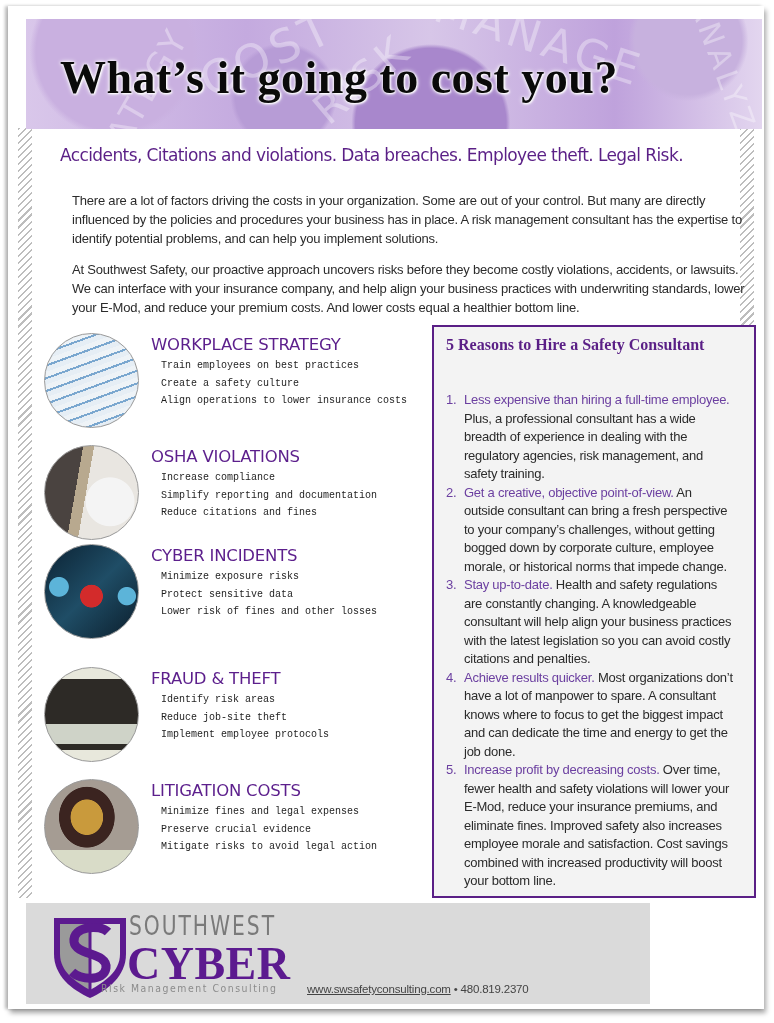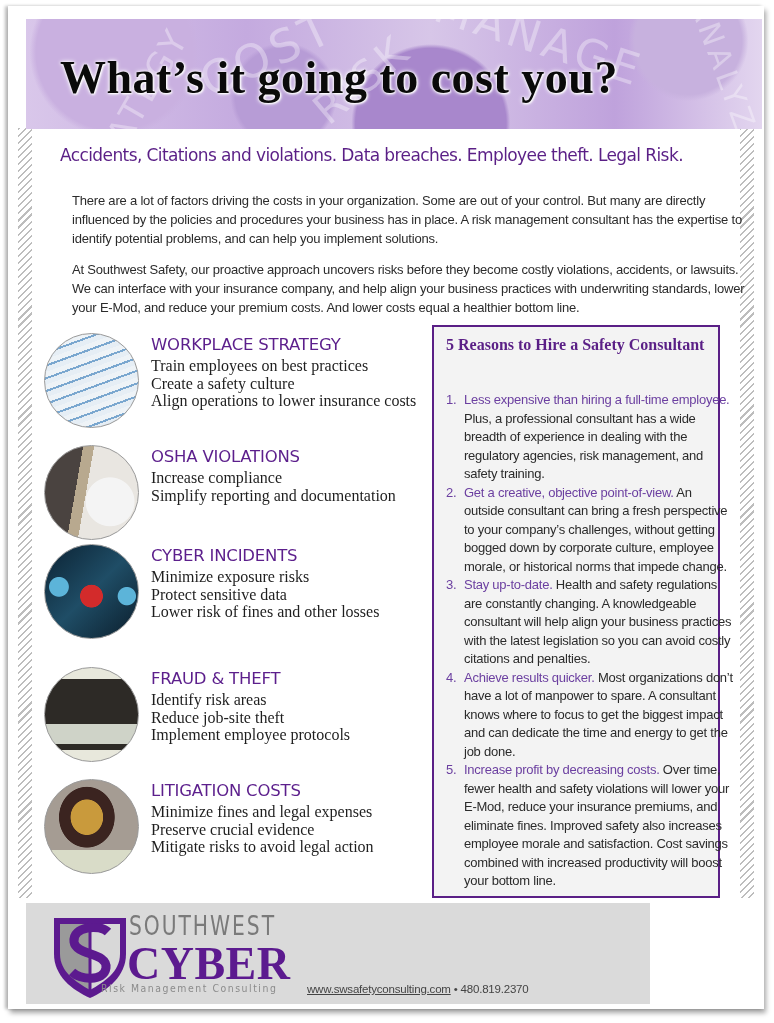--- a/index.html
+++ b/index.html
@@ -59,31 +59,31 @@
     position: absolute; left: 0; top: 0; width: 95px; height: 95px; border-radius: 50%;
     border: 1.5px solid #9a9a9a; overflow: hidden; box-sizing: border-box;
   }
   .cat h3 {
     position: absolute; left: 107px; top: 2px; margin: 0;
     font-family: "DejaVu Sans", sans-serif; font-weight: normal; font-size: 16.5px; color: #5c1f8c;
     letter-spacing: -0.2px; white-space: nowrap;
   }
   .cat ul { position: absolute; left: 107px; top: 24px; margin: 0; padding: 0; list-style: none; }
   .cat li {
-    font-family: Liberation Serif, serif; font-size: 16px; line-height: 17.5px; color: #1e1e1e; white-space: nowrap;
+    font-family: Liberation Mono, monospace; font-size: 10px; line-height: 17.5px; color: #1e1e1e; white-space: nowrap; margin-left: 10px;
   }
   .t-accident { background: repeating-linear-gradient(160deg, #eef3f7 0 5px, #7aa7cf 5px 7px, #e6eef5 7px 12px); }
   .t-osha { background: radial-gradient(circle at 70% 60%, #f4f4f4 0 28%, transparent 29%), linear-gradient(100deg, #4a4340 0 35%, #b8a98f 35% 45%, #e9e6e1 45%); }
   .t-cyber { background: radial-gradient(circle at 50% 55%, #d32b2b 0 16%, transparent 17%), radial-gradient(circle at 15% 45%, #5cb4d9 0 10%, transparent 11%), radial-gradient(circle at 88% 55%, #5cb4d9 0 9%, transparent 10%), linear-gradient(135deg, #0b2233, #1f4d66 50%, #0b1e2c); }
   .t-fraud { background: linear-gradient(180deg, #e8e8dc 0 12%, #2d2a26 12% 60%, #cfd3c8 60% 82%, #2d2a26 82% 88%, #e8e8dc 88%); }
   .t-litig { background: radial-gradient(ellipse at 45% 40%, #c99a3c 0 22%, #3b2420 23% 38%, transparent 39%), linear-gradient(180deg, #a59c93 0 75%, #d9dcc8 75%); }
 
   
   .reasons {
-    position: absolute; left: 432px; top: 325px; width: 288px; height: 573px; box-sizing: border-box;
+    position: absolute; left: 432px; top: 325px; width: 324px; height: 573px; box-sizing: border-box;
     border: 2px solid #5a1f86; background: #f3f3f3;
   }
   .reasons h2 {
     margin: 0; position: absolute; left: 12px; top: 9px;
     font-family: "Liberation Serif", serif; font-weight: bold; font-size: 16px; color: #5a1f86; white-space: nowrap;
   }
   .reasons ol { position: absolute; left: 10px; top: 64px; margin: 0; padding: 0; list-style: none; width: 290px; }
   .reasons li {
     position: relative; padding-left: 20px;
     font-family: "Liberation Sans", sans-serif; font-size: 13px; line-height: 18.5px; color: #2b2b2b; letter-spacing: -0.25px;
@@ -139,20 +139,21 @@
     <li>Align operations to lower insurance costs</li>
   </ul>
 </div>
 
 <div class="cat" style="top:445px;">
   <div class="thumb t-osha"></div>
   <h3>OSHA VIOLATIONS</h3>
   <ul>
     <li>Increase compliance</li>
     <li>Simplify reporting and documentation</li>
+    <li>Reduce citations and fines</li>
   </ul>
 </div>
 
 <div class="cat" style="top:544px;">
   <div class="thumb t-cyber"></div>
   <h3>CYBER INCIDENTS</h3>
   <ul>
     <li>Minimize exposure risks</li>
     <li>Protect sensitive data</li>
     <li>Lower risk of fines and other losses</li>

